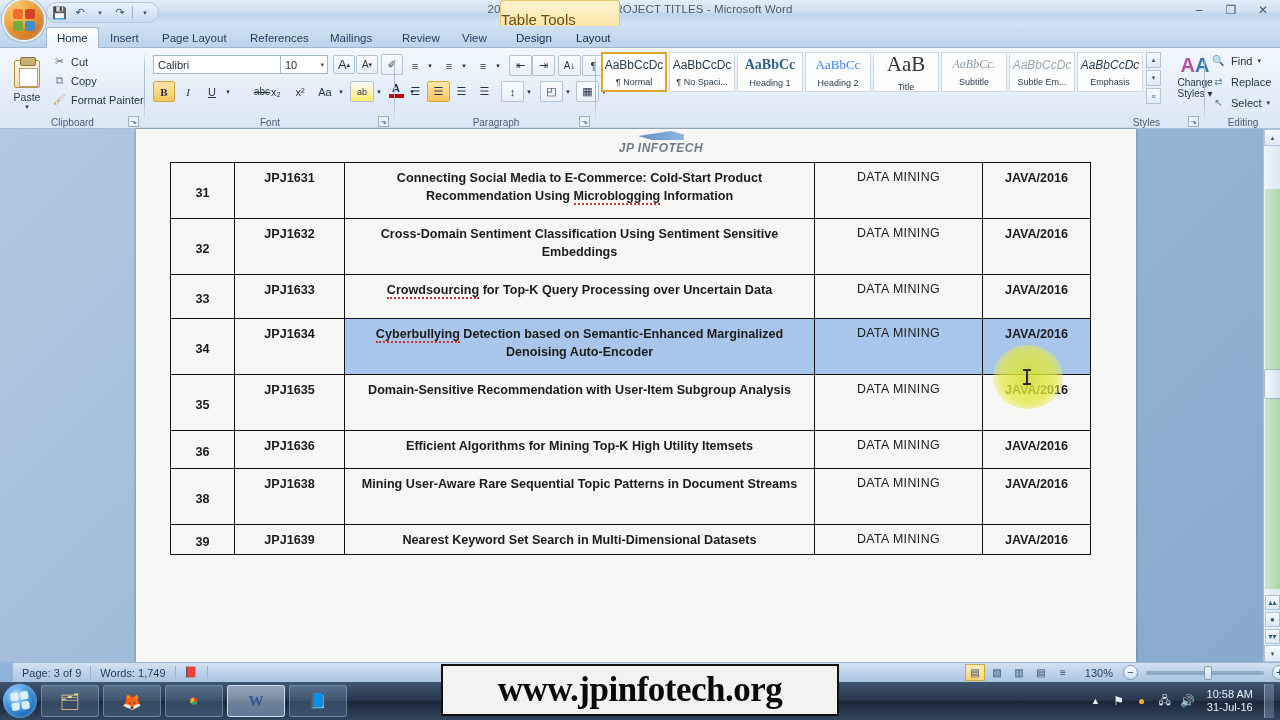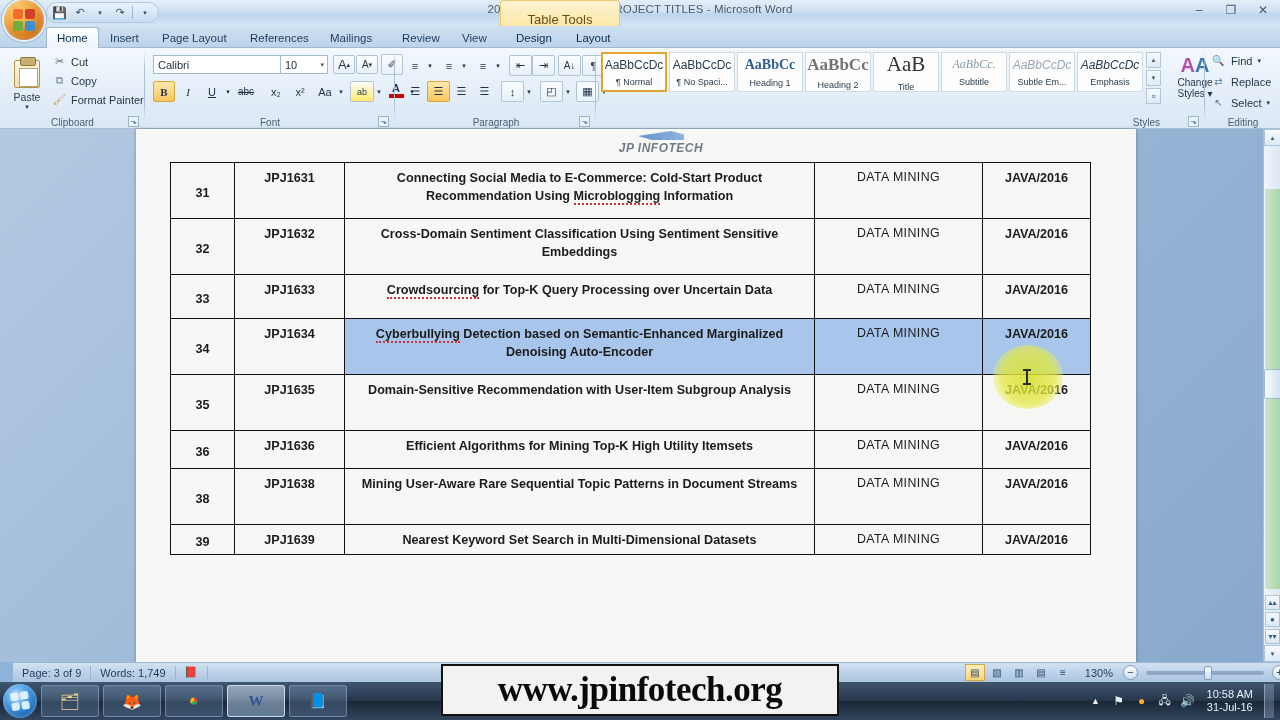--- a/index.html
+++ b/index.html
@@ -51,22 +51,22 @@
     position: absolute; left: 0; top: 3px; width: 1280px;
     text-align: center; font-size: 11.5px; color: #4a5b6b;
     letter-spacing: .1px;
   }
   .tabletools-tab {
     position: absolute; left: 500px; top: 0px; width: 120px; height: 38px;
     background: linear-gradient(180deg,#fdf3d0 0%, #fbe9ae 60%, #f7dd8c 100%);
     border-top: 1px solid #e7c96b;
     border-left: 1px solid #e7c96b; border-right: 1px solid #e7c96b;
     border-radius: 4px 4px 0 0;
-    font-size: 13px; color: #6a4c14;
-    display: flex; align-items: center; justify-content: center;
+    font-size: 15px; color: #6a4c14;
+    display: flex; align-items: center; 
   }
   .wincontrols {
     position: absolute; right: 4px; top: 1px; display: flex; gap: 6px;
   }
   .wincontrols .wc {
     width: 26px; height: 18px; display: flex; align-items: center; justify-content: center;
     color: #3f5973; font-size: 12px;
   }
 
   
@@ -448,21 +448,21 @@
       <div class="btnsq on" style="left:8px; top:33px; width:22px; height:21px; font-weight:bold; font-family:'Liberation Serif',serif;">
         <span>B</span>
       </div>
       <div class="btnsq" style="left:32px; top:33px; width:22px; height:21px; font-style:italic; font-family:'Liberation Serif',serif;">
         <span>I</span>
       </div>
       <div class="btnsq" style="left:56px; top:33px; width:22px; height:21px; text-decoration:underline;">
         <span>U</span>
       </div>
       <div class="btnsq" style="left:78px; top:33px; width:10px; height:21px; font-size:7px;">▾</div>
-      <div class="btnsq" style="left:88px; top:33px; width:26px; height:21px; text-decoration:line-through; font-size:10px;">
+      <div class="btnsq" style="left:104px; top:33px; width:26px; height:21px; text-decoration:line-through; font-size:10px;">
         <span>abc</span>
       </div>
       <div class="btnsq" style="left:120px; top:33px; width:22px; height:21px;">
         <span>x₂</span>
       </div>
       <div class="btnsq" style="left:144px; top:33px; width:22px; height:21px;">
         <span>x²</span>
       </div>
       <div class="btnsq" style="left:168px; top:33px; width:24px; height:21px;">
         <span>Aa</span>
@@ -546,21 +546,21 @@
       </div>
       <div class="stylecell" style="left:69px;">
         <span class="s-prev">AaBbCcDc</span>
         <span class="s-name">¶ No Spaci...</span>
       </div>
       <div class="stylecell" style="left:137px;">
         <span class="s-prev" style="font-family:'Liberation Serif',serif; font-weight:bold; color:#2d5f8f; font-size:14px;">AaBbCс</span>
         <span class="s-name">Heading 1</span>
       </div>
       <div class="stylecell" style="left:205px;">
-        <span class="s-prev" style="font-family:'Liberation Serif',serif; font-weight:bold; color:#737373; font-size:17px;">AaBbCc</span>
+        <span class="s-prev" style="font-family:'Liberation Serif',serif; font-weight:normal; color:#3b82f6; font-size:13px;">AaBbCc</span>
         <span class="s-name">Heading 2</span>
       </div>
       <div class="stylecell" style="left:273px;">
         <span class="s-prev" style="font-family:'Liberation Serif',serif; font-size:21px; color:#333;">AaB</span>
         <span class="s-name">Title</span>
       </div>
       <div class="stylecell" style="left:341px;">
         <span class="s-prev" style="font-family:'Liberation Serif',serif; font-style:italic; color:#8a98a6;">AaBbCc.</span>
         <span class="s-name">Subtitle</span>
       </div>

